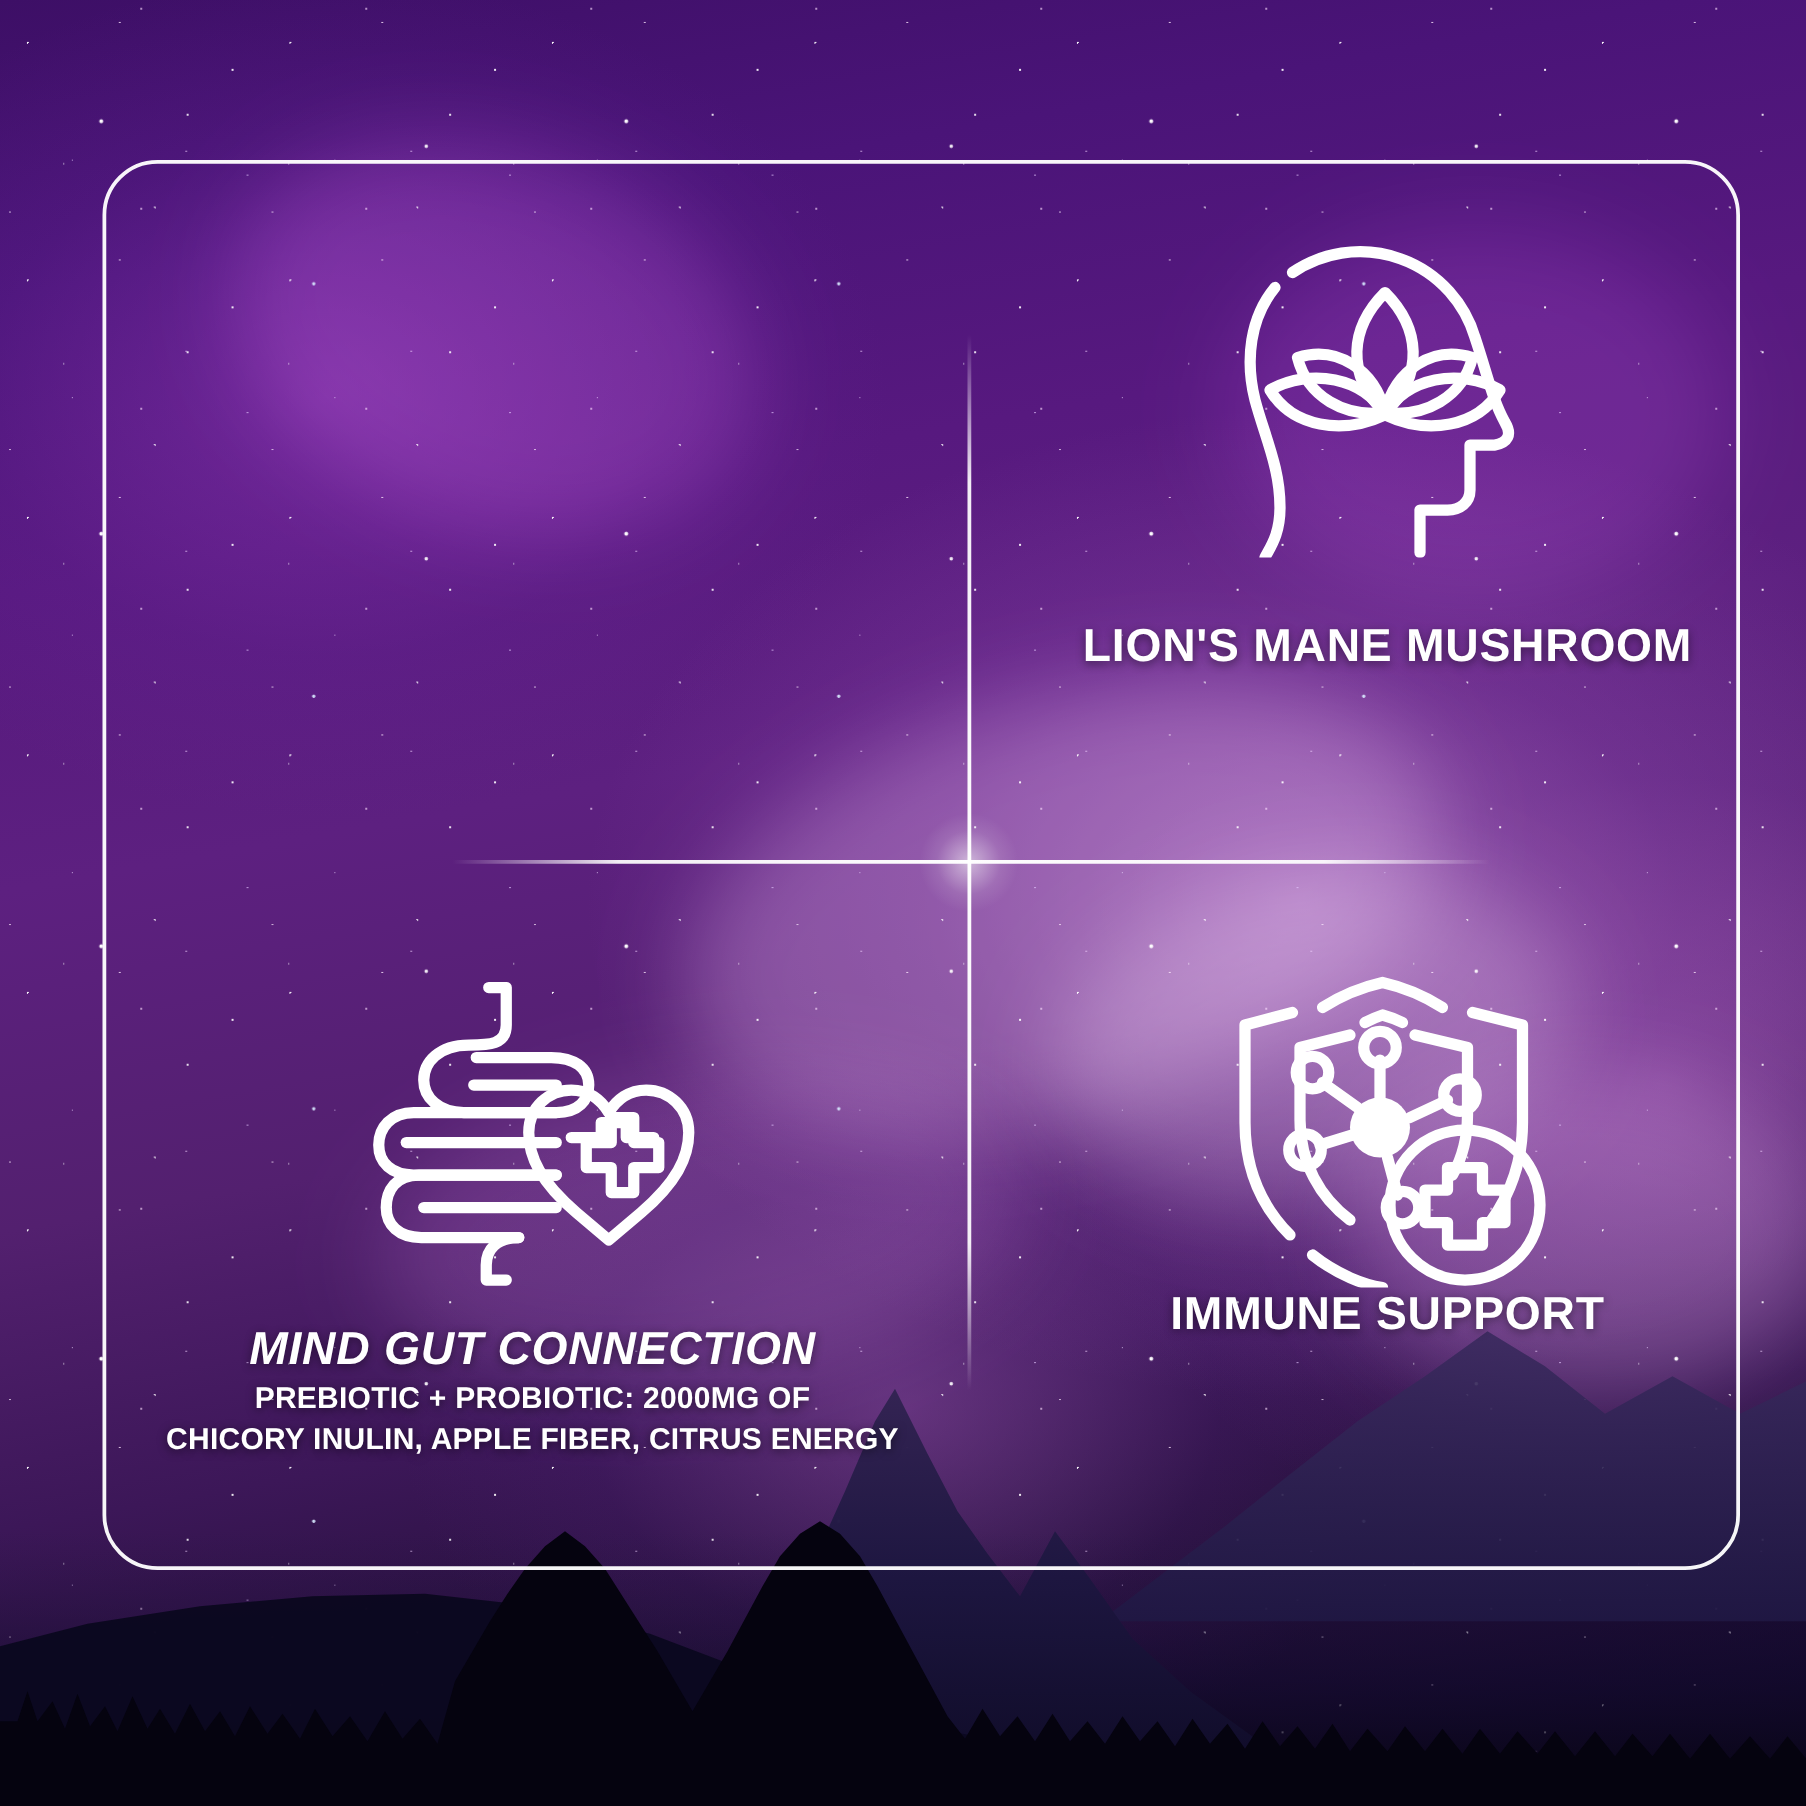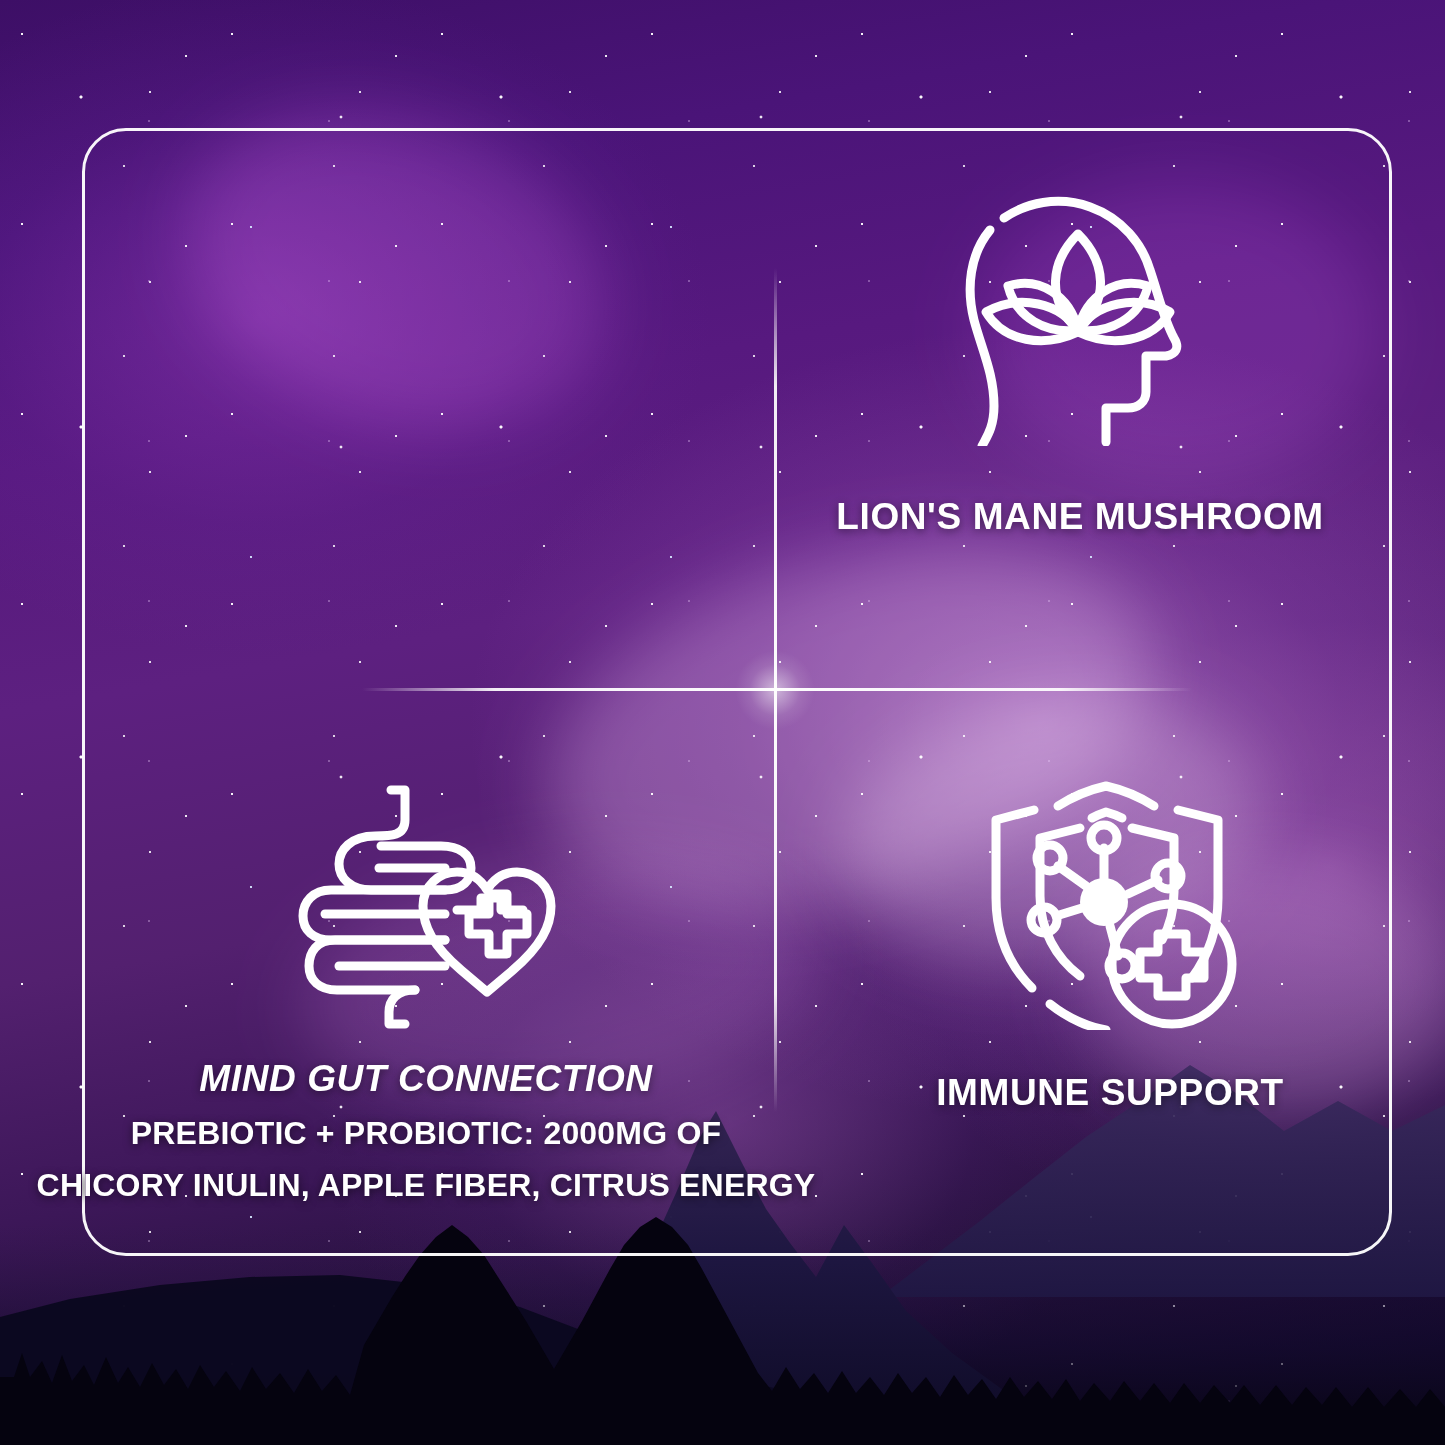--- a/index.html
+++ b/index.html
@@ -116,31 +116,31 @@
     text-shadow:0 2px 8px rgba(0,0,0,0.55);
     white-space:nowrap;
   }
 
   
   #q1 { left:150px; top:196px; width:560px; }
   #q1 .ttl { font-size:37px; margin-top:34px; }
   #q1 .sub { font-size:37px; margin-top:8px; }
 
   
-  #q2 { left:800px; top:196px; width:560px;justify-content:space-between; }
+  #q2 { left:830px; top:196px; width:560px;justify-content:space-between; }
   #q2 .ttl { font-size:37px; margin-top:50px; }
 
   
   #q3 { left:96px; top:780px; width:660px; }
   #q3 .ttl { font-size:37px; margin-top:26px;font-style:italic; }
-  #q3 .sub { font-size:32px; margin-top:15px; }
+  #q3 .sub { font-size:24px; margin-top:5px; }
 
   
   #q4 { left:830px; top:780px; width:560px; }
-  #q4 .ttl { font-size:37px; margin-top:42px; }
+  #q4 .ttl { font-size:37px; }
 
   .ico { display:block; }
 </style>
 </head>
 <body>
 
 <div id="stage">
 
   <div class="bg-base"></div>
   <div class="wisp w1"></div>

